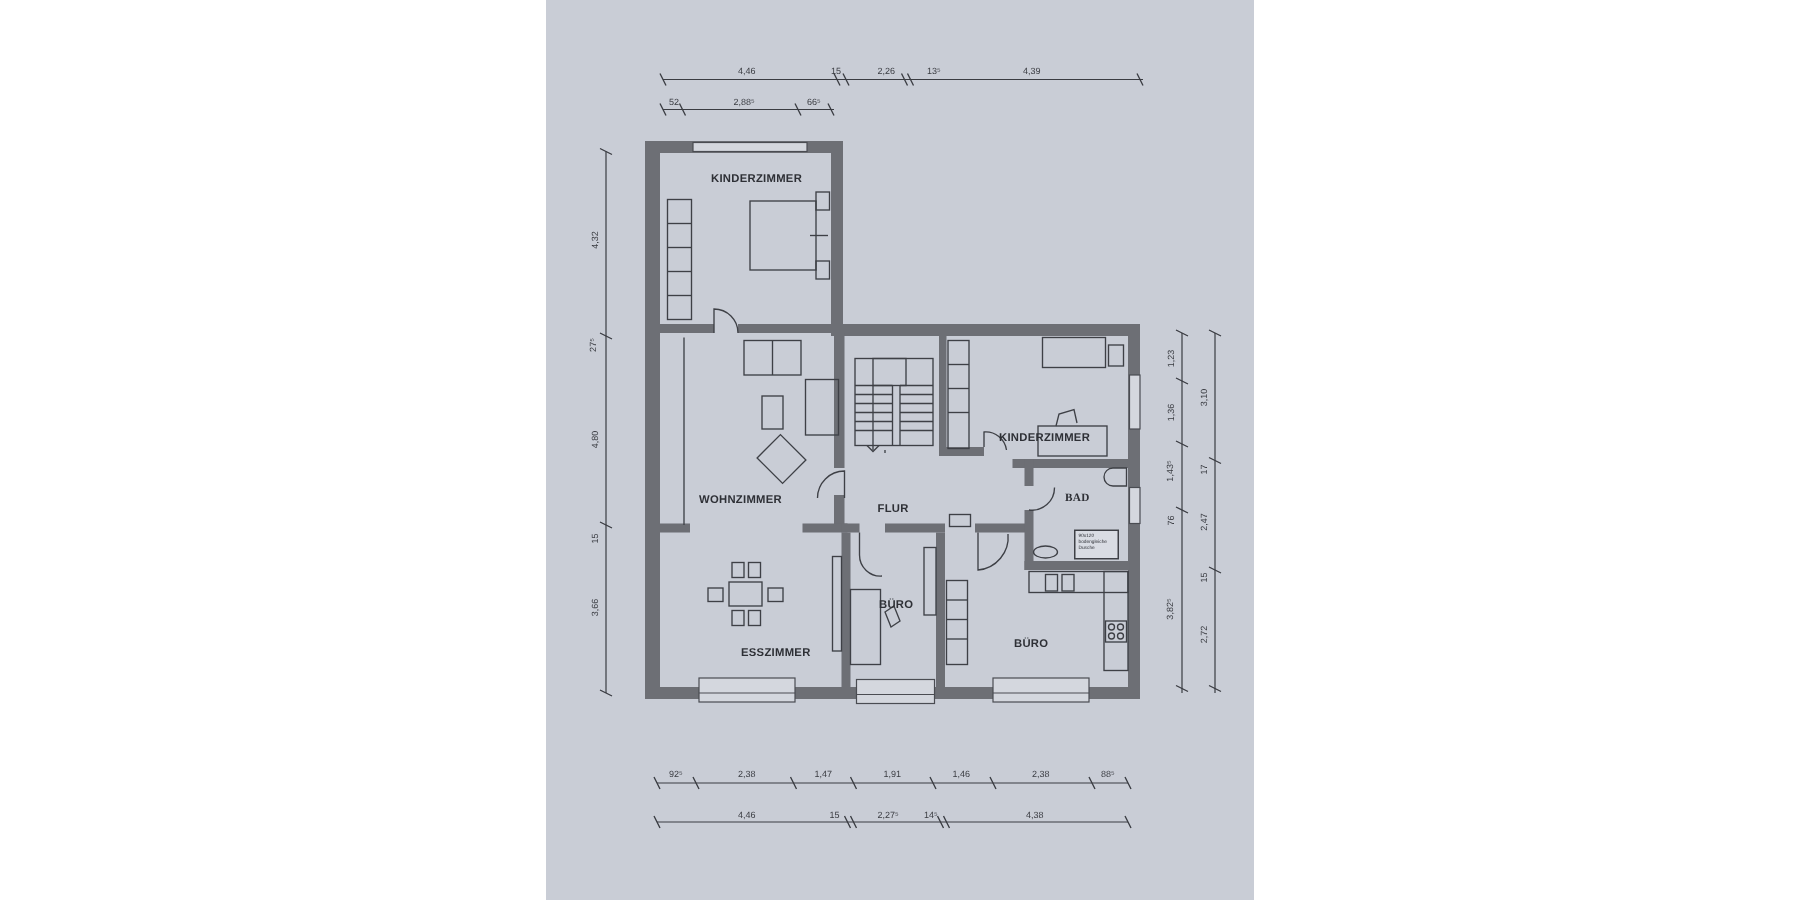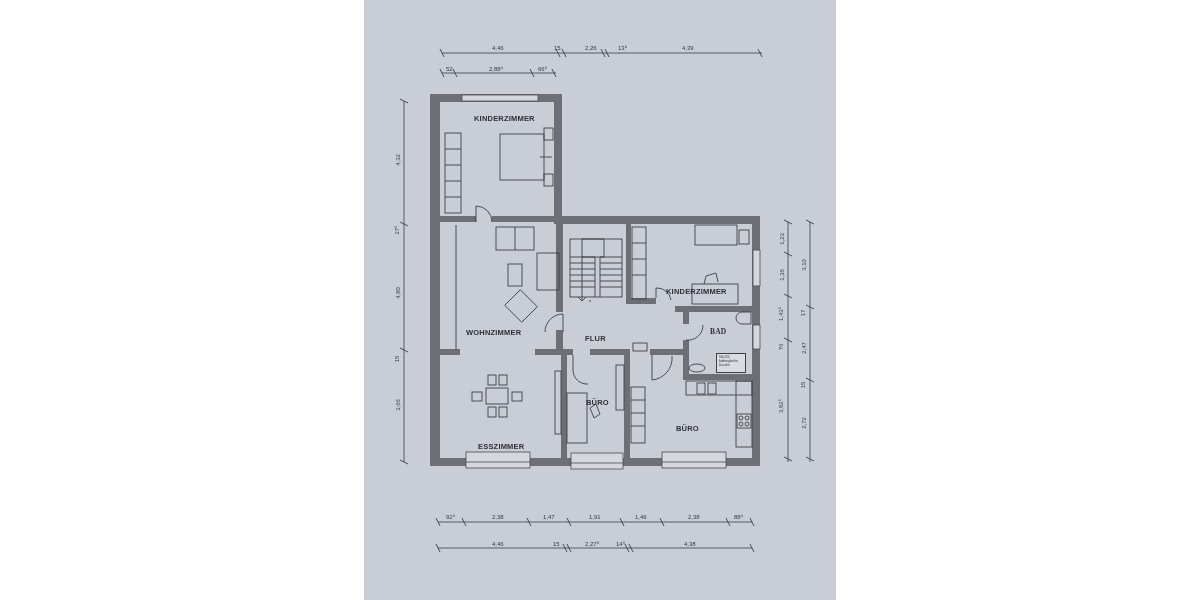--- a/index.html
+++ b/index.html
@@ -191,21 +191,21 @@
       <path d="M436 544 L440 552 M563 544 L567 552 M567 544 L571 552 M625 544 L629 552 M629 544 L633 552 M750 544 L754 552"></path>
     </g>
   </g>
 </svg>
 
 <div class="room-label" style="left:474px;top:114px;">KINDERZIMMER</div>
 <div class="room-label" style="left:466px;top:328px;">WOHNZIMMER</div>
 <div class="room-label" style="left:585px;top:334px;">FLUR</div>
 <div class="room-label" style="left:666px;top:262px;margin-top:25px;">KINDERZIMMER</div>
 <div class="room-label" style="left:710px;top:327px;font-family:Liberation Serif, serif;">BAD</div>
-<div class="room-label" style="left:478px;top:430px;margin-top:12px;">ESSZIMMER</div>
+<div class="room-label" style="left:494px;top:430px;">ESSZIMMER</div>
 <div class="room-label" style="left:586px;top:398px;">BÜRO</div>
 <div class="room-label" style="left:676px;top:424px;">BÜRO</div>
 
 <div class="note">90x120 bodengleiche Dusche</div>
 
 <div class="dim" style="left:492px;top:45px;">4,46</div>
 <div class="dim" style="left:554px;top:45px;">15</div>
 <div class="dim" style="left:585px;top:45px;">2,26</div>
 <div class="dim" style="left:618px;top:45px;">13⁵</div>
 <div class="dim" style="left:682px;top:45px;">4,39</div>

